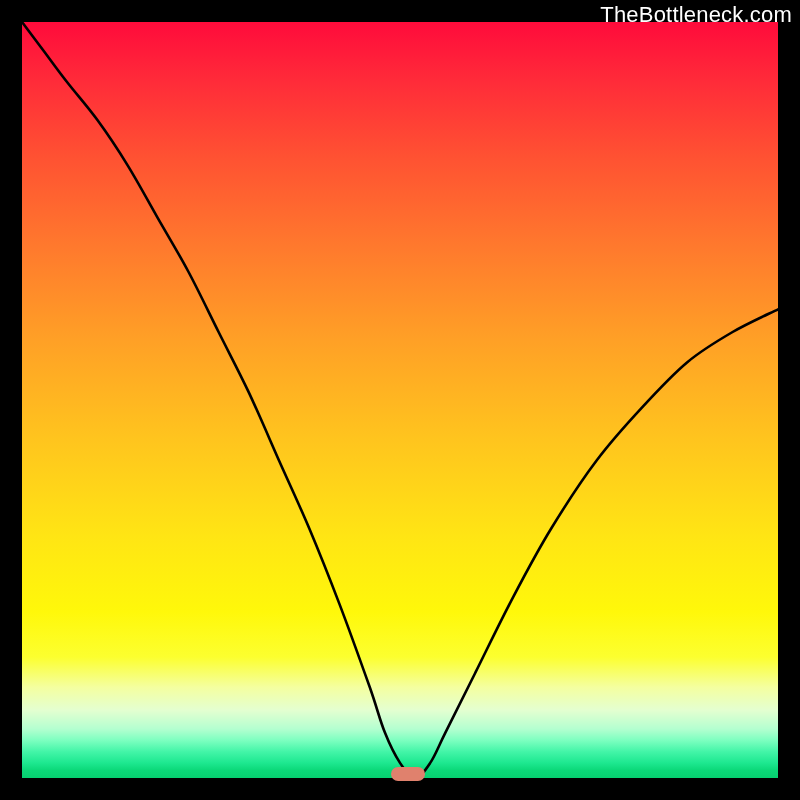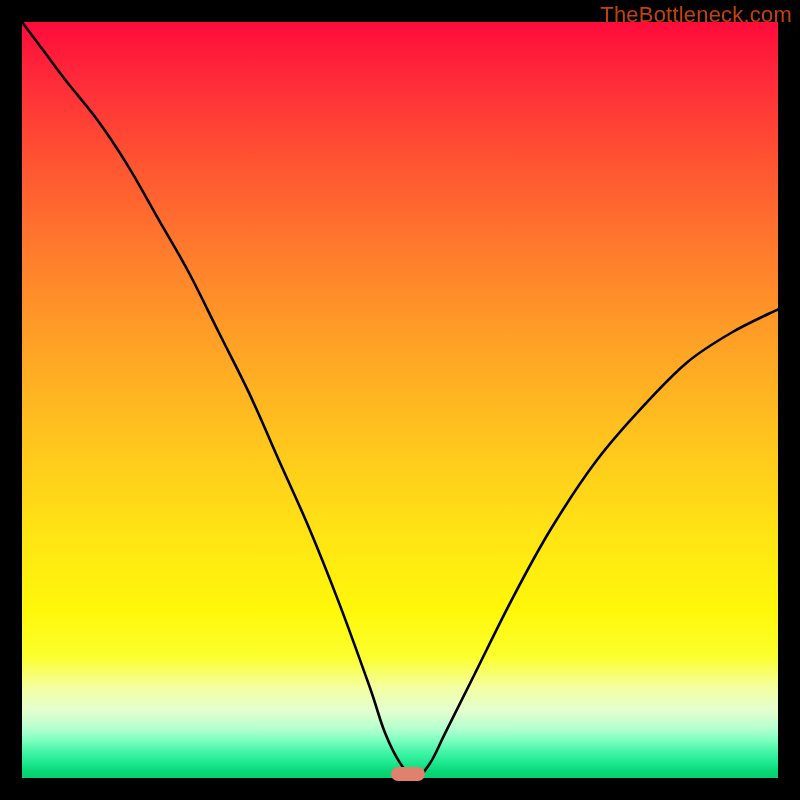--- a/index.html
+++ b/index.html
@@ -42,21 +42,21 @@
       #0bd878 99%,
       #06d070 100%
     );
   }
   .watermark {
     position: absolute;
     top: 2px;
     right: 8px;
     font-size: 22px;
     font-weight: 500;
-    color: #c2410c;
+    color: #ffffff;
     letter-spacing: 0.2px;
     user-select: none;
   }
   svg.curve {
     position: absolute;
     left: 0;
     top: 0;
     width: 756px;
     height: 756px;
     overflow: visible;

